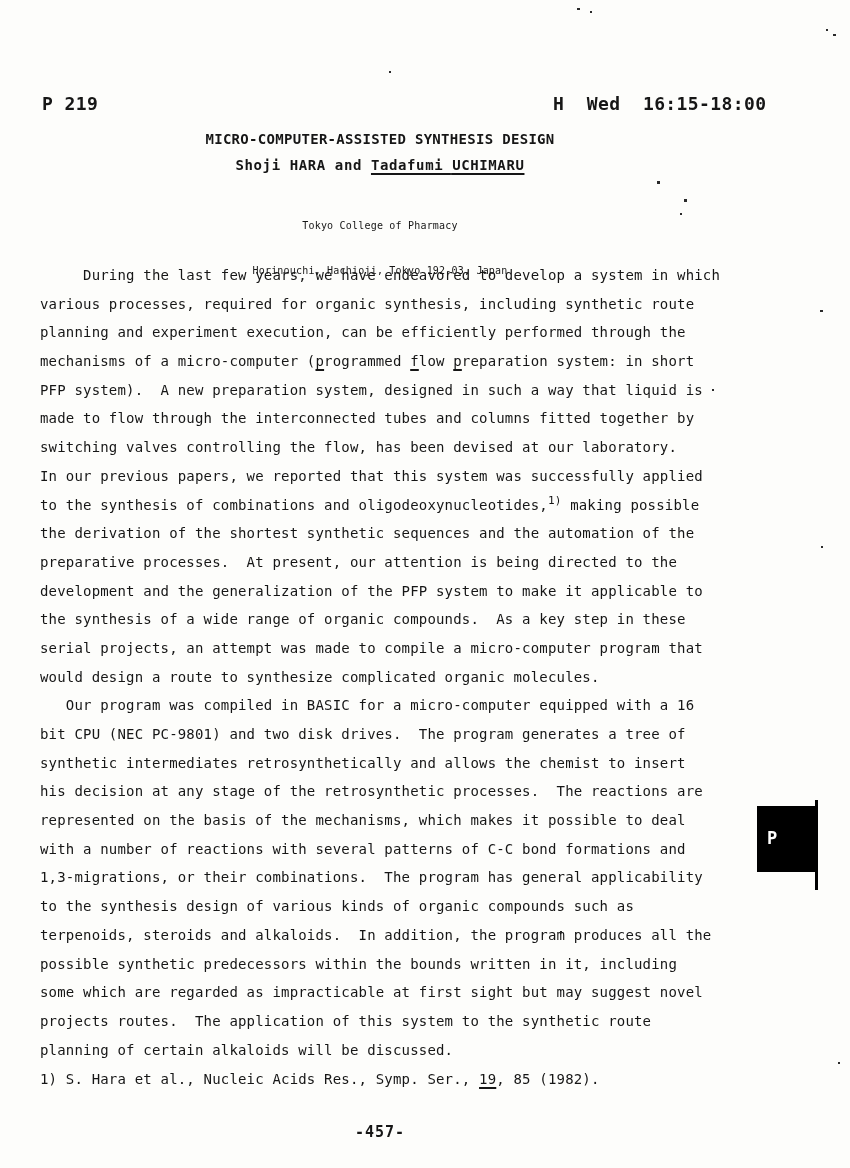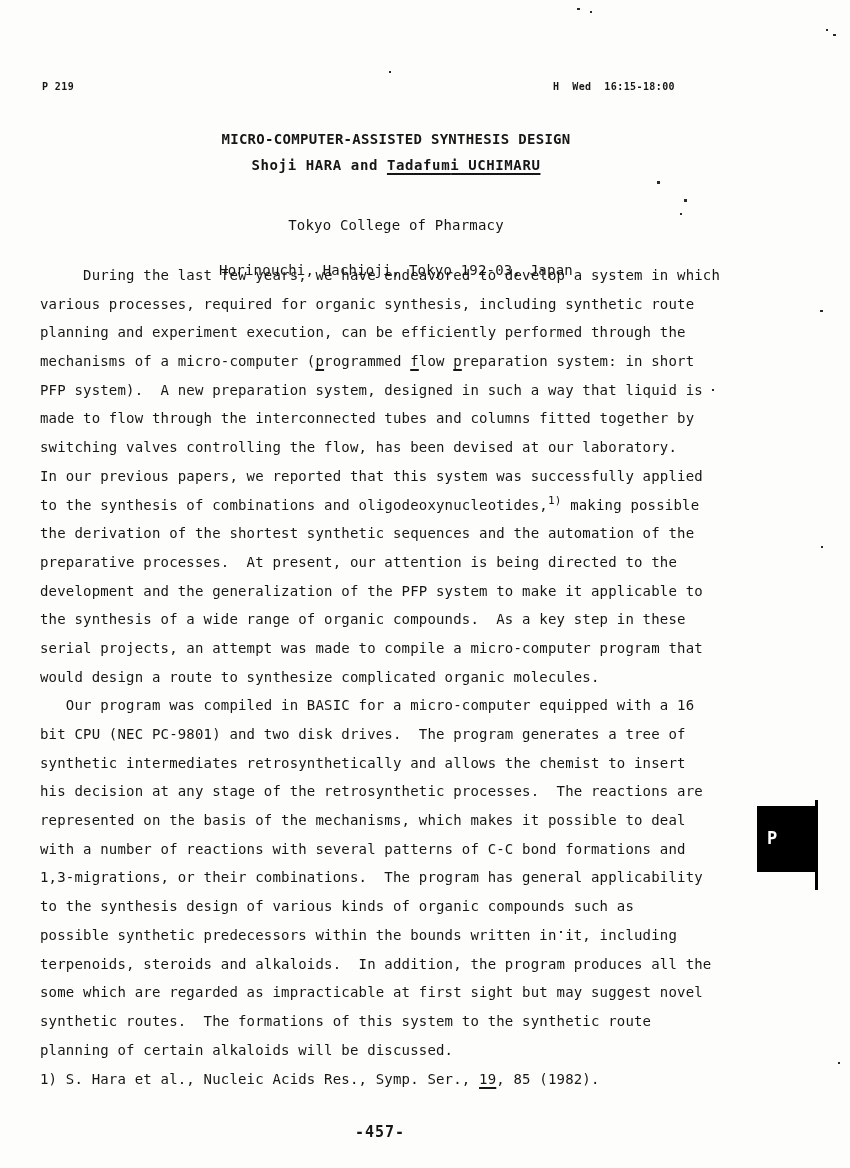--- a/index.html
+++ b/index.html
@@ -5,27 +5,27 @@
   html,body{margin:0;padding:0;background:#cfcfcf;}
   .page{
     position:relative;
     width:850px;height:1168px;
     background:#fdfdfb;
     overflow:hidden;
     font-family:"DejaVu Sans Mono","Liberation Mono",monospace;
     color:#161616;
     -webkit-font-smoothing:none;
   }
-  .hdr{position:absolute;top:81px;font-size:10px;font-weight:bold;letter-spacing:.4px;white-space:pre;}
+  .hdr{position:absolute;top:93px;font-size:18px;font-weight:bold;letter-spacing:.4px;white-space:pre;}
   .hdr-left{left:42px;}
   .hdr-right{left:553px;}
-  .titleblock{position:absolute;left:56px;width:680px;text-align:center;white-space:pre;}
+  .titleblock{position:absolute;left:40px;width:680px;text-align:center;white-space:pre;}
   .title{top:131px;font-size:14px;font-weight:bold;letter-spacing:.3px;}
   .authors{top:157px;font-size:14px;font-weight:bold;letter-spacing:.6px;}
-  .affil{top:188px;font-size:14px;line-height:15px;letter-spacing:.2px;text-align:center;}
+  .affil{top:188px;font-size:10px;line-height:15px;letter-spacing:.2px;text-align:center;}
   .body-block{position:absolute;left:40px;top:261px;width:740px;font-size:14px;letter-spacing:.18px;}
   .line{height:28.7px;line-height:28.7px;white-space:pre;}
   .reference{position:absolute;left:40px;top:1065px;font-size:14px;letter-spacing:.18px;line-height:28.7px;white-space:pre;}
   .footer{position:absolute;left:40px;top:1123px;width:680px;text-align:center;font-size:15px;font-weight:bold;letter-spacing:1px;}
   .u{text-decoration:underline;text-underline-offset:3px;text-decoration-thickness:1.5px;}
   .sup{font-size:11px;position:relative;top:-6px;}
   .side-tab{position:absolute;left:757px;top:806px;width:58px;height:66px;background:#000;}
   .side-tab .letter{
     position:absolute;left:10px;top:23px;color:#fff;
     font-size:17px;font-weight:bold;line-height:18px;
@@ -66,24 +66,24 @@
       <div class="line"><span>serial projects, an attempt was made to compile a micro-computer program that</span></div>
       <div class="line"><span>would design a route to synthesize complicated organic molecules.</span></div>
       <div class="line"><span>   Our program was compiled in BASIC for a micro-computer equipped with a 16</span></div>
       <div class="line"><span>bit CPU (NEC PC-9801) and two disk drives.  The program generates a tree of</span></div>
       <div class="line"><span>synthetic intermediates retrosynthetically and allows the chemist to insert</span></div>
       <div class="line"><span>his decision at any stage of the retrosynthetic processes.  The reactions are</span></div>
       <div class="line"><span>represented on the basis of the mechanisms, which makes it possible to deal</span></div>
       <div class="line"><span>with a number of reactions with several patterns of C-C bond formations and</span></div>
       <div class="line"><span>1,3-migrations, or their combinations.  The program has general applicability</span></div>
       <div class="line"><span>to the synthesis design of various kinds of organic compounds such as</span></div>
+      <div class="line"><span>terpenoids, steroids and alkaloids.  In addition, the program produces all the</span></div>
       <div class="line"><span>possible synthetic predecessors within the bounds written in it, including</span></div>
-      <div class="line"><span>terpenoids, steroids and alkaloids.  In addition, the program produces all the</span></div>
       <div class="line"><span>some which are regarded as impracticable at first sight but may suggest novel</span></div>
-      <div class="line"><span>synthetic routes.  The formations of this system to the synthetic route</span></div>
+      <div class="line"><span>projects routes.  The application of this system to the synthetic route</span></div>
       <div class="line"><span>planning of certain alkaloids will be discussed.</span></div>
     </div>
 
   <div class="reference"><span>1) S. Hara et al., Nucleic Acids Res., Symp. Ser., </span><span class="u">19</span><span>, 85 (1982).</span></div>
 
   <div class="side-tab">
     <span class="letter">P</span>
   </div>
   <div class="tab-line"></div>
 

